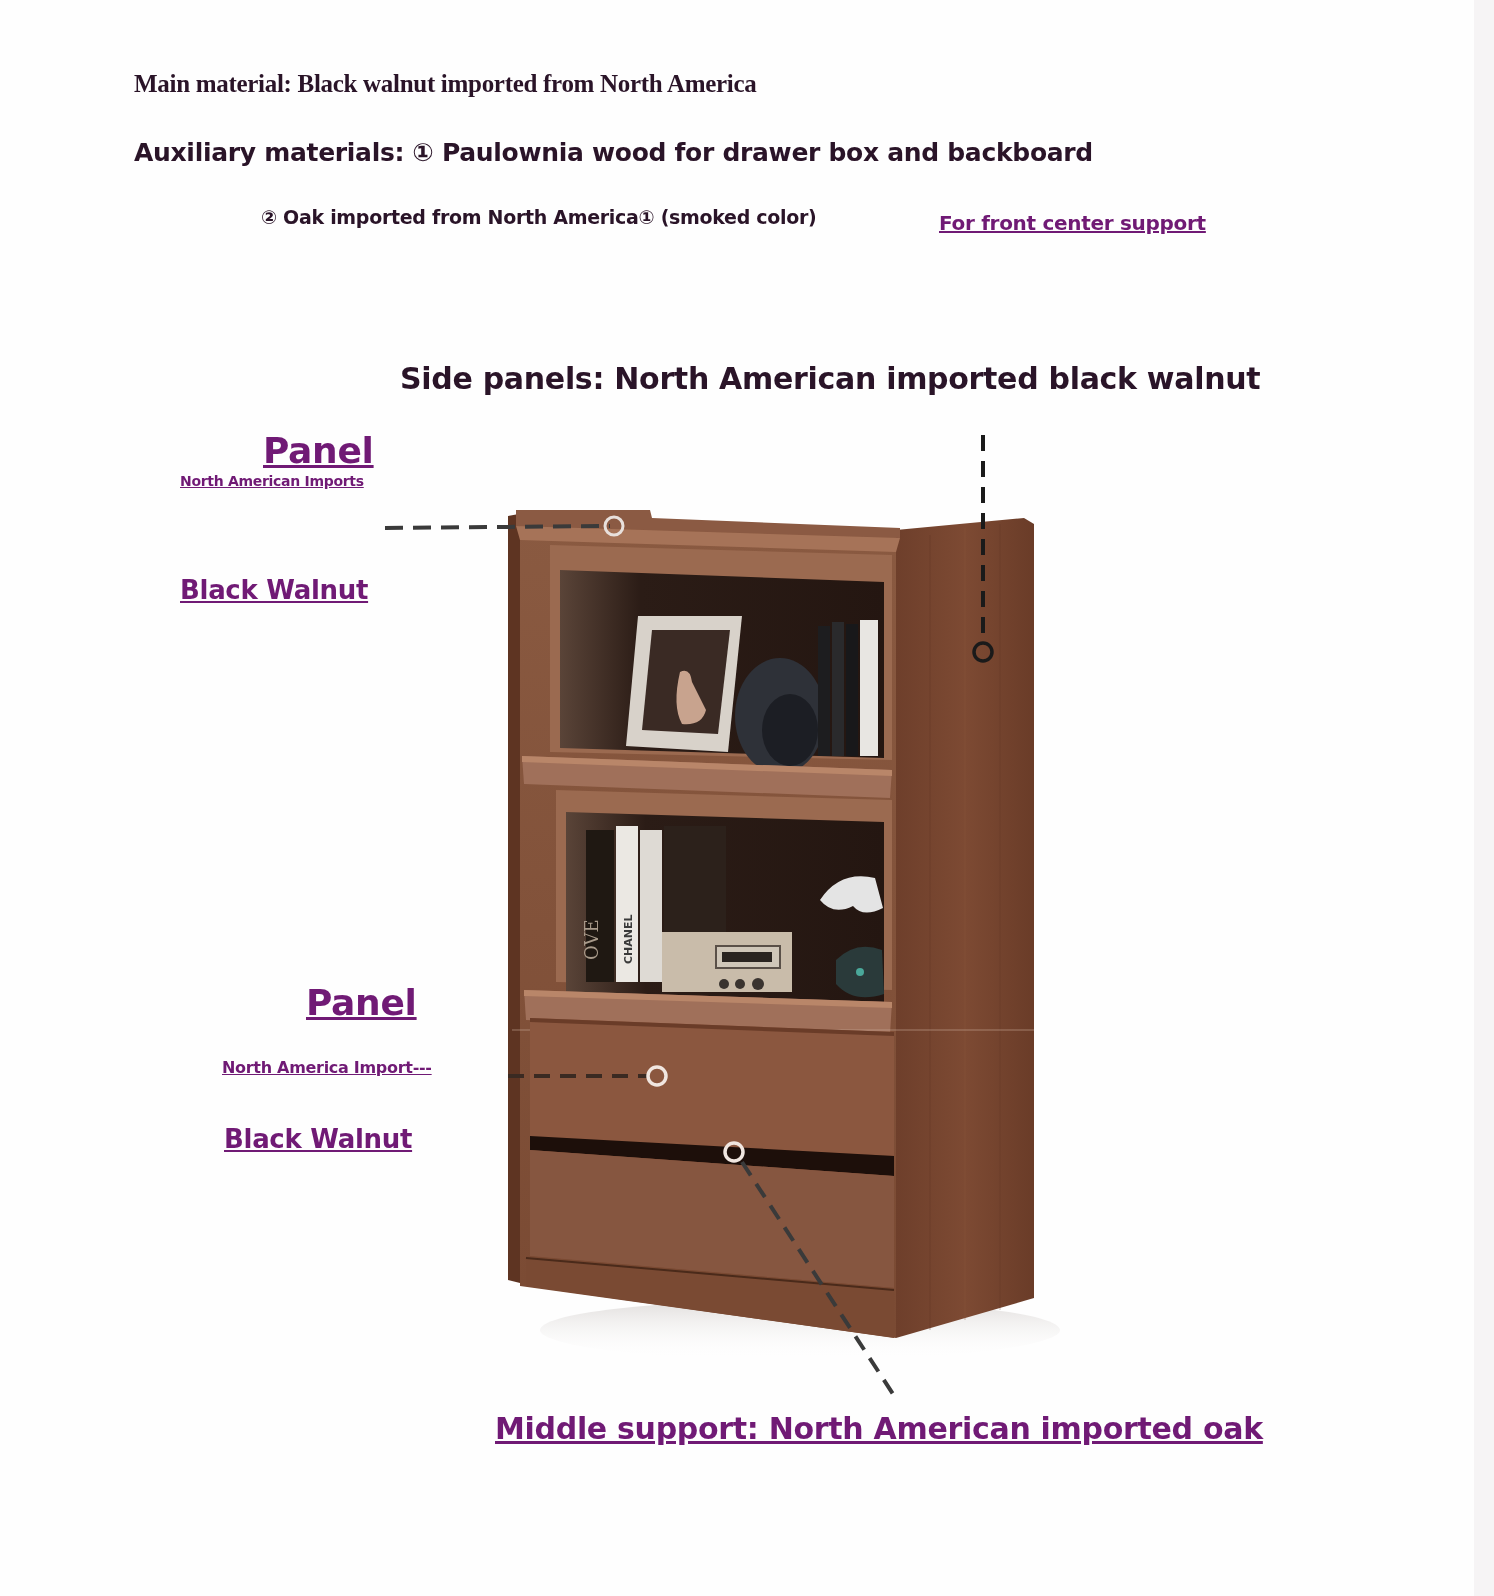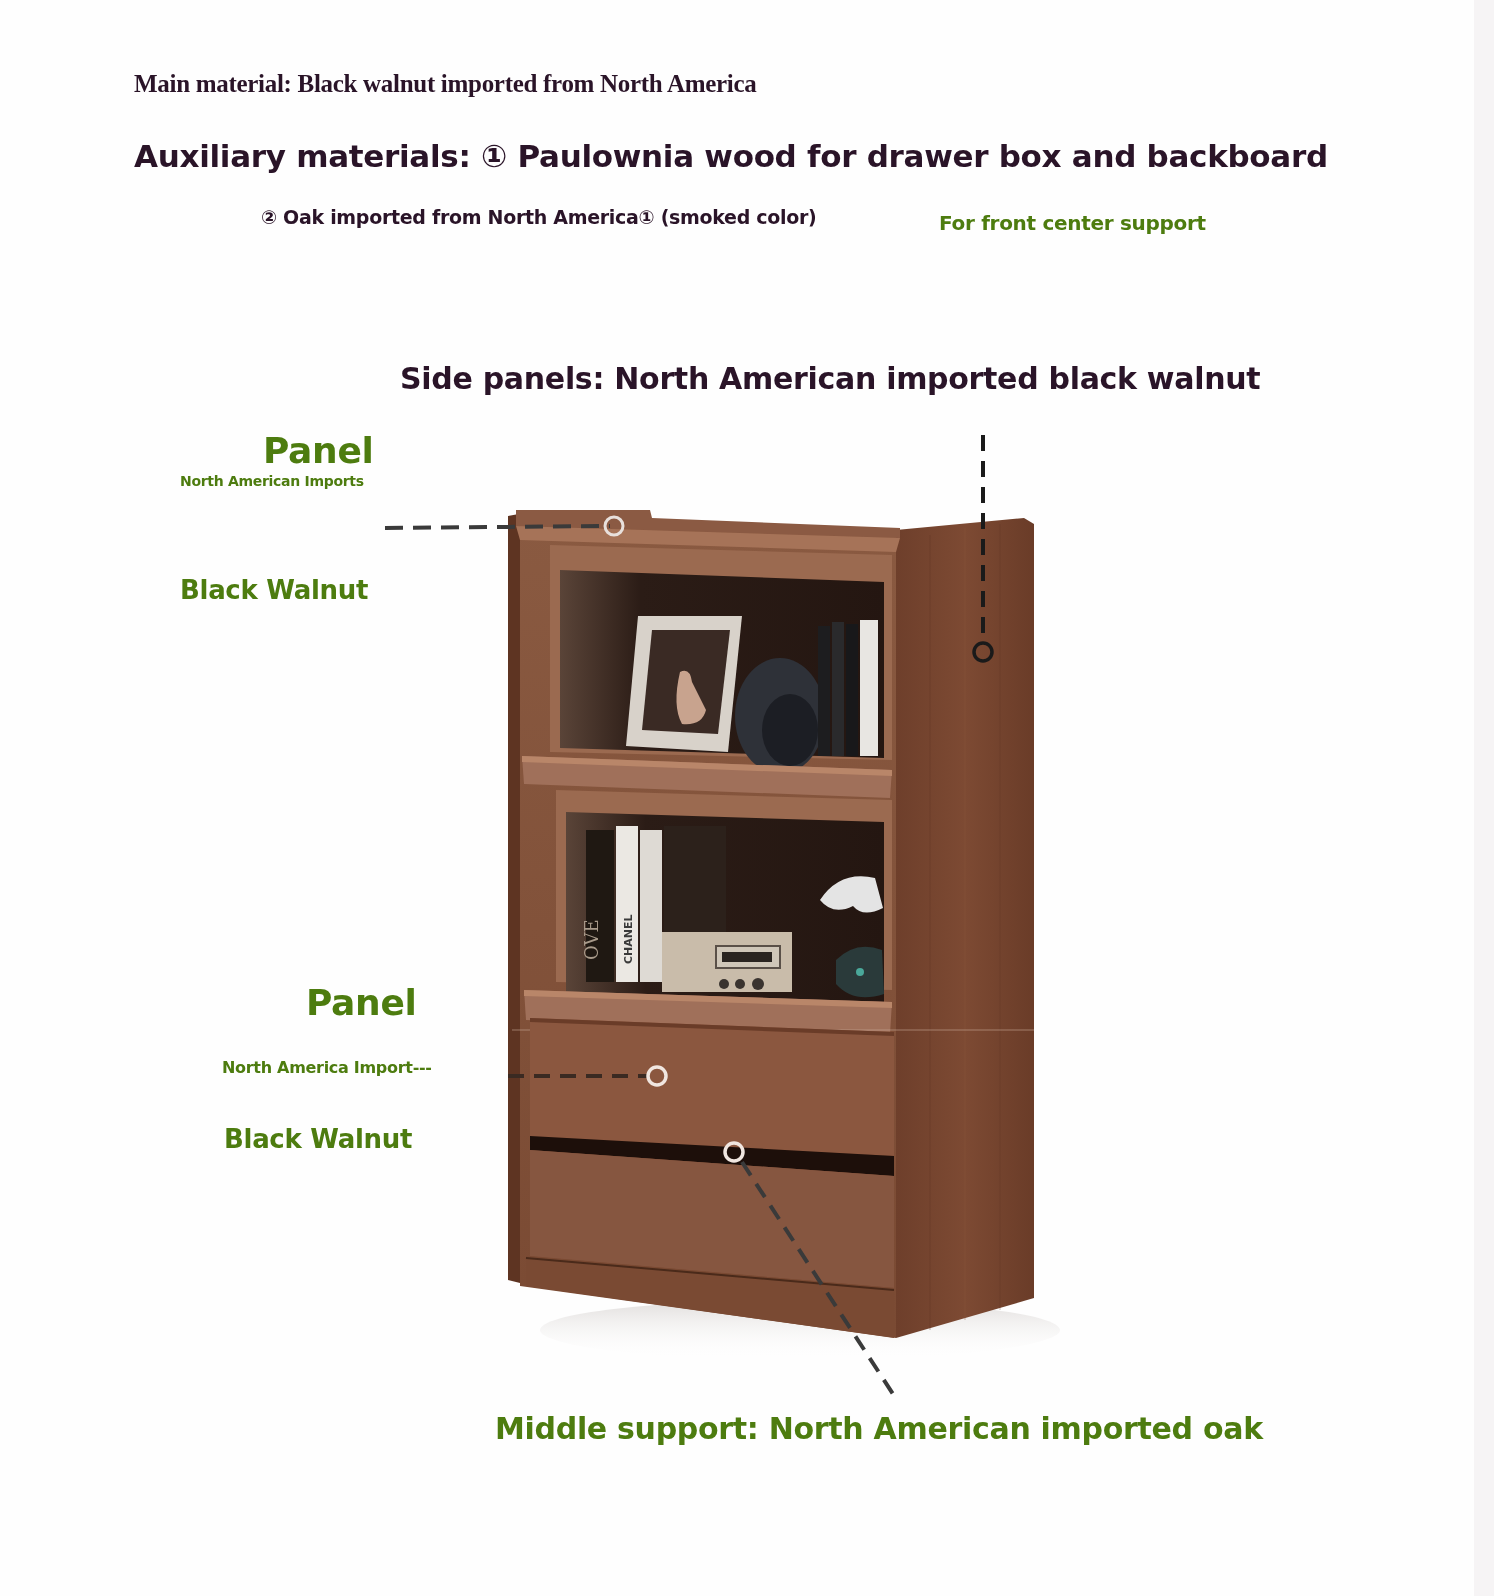--- a/index.html
+++ b/index.html
@@ -4,23 +4,23 @@
   <style>
     html, body { margin: 0; padding: 0; }
     body {
       width: 1494px; height: 1596px; position: relative; overflow: hidden;
       background: #fefefe;
       font-family: "DejaVu Sans", sans-serif;
     }
     .right-strip { position: absolute; left: 1474px; top: 0; width: 20px; height: 1596px; background: #f6f4f5; }
     .txt { position: absolute; white-space: nowrap; font-weight: bold; letter-spacing: -0.3px; }
     .purple { color: #2a1428; }
-    .black { color: #4d7c0f; }
+    .black { color: #701a75; text-decoration: underline; }
     .t-main { left: 134px; top: 70px; font-size: 25px; font-family: Liberation Serif, serif; }
-    .t-aux { left: 134px; top: 138px; font-size: 31px; }
+    .t-aux { left: 134px; top: 138px; font-size: 25px; }
     .t-aux2 { left: 261px; top: 206px; font-size: 19px; }
     .t-front { left: 939px; top: 211px; font-size: 20px; }
     .t-side { left: 400px; top: 361px; font-size: 30px; }
     .t-panel1 { left: 263px; top: 430px; font-size: 36px; }
     .t-nai { left: 180px; top: 468px; font-size: 14px; line-height: 26px; white-space: normal; width: 200px; }
     .t-bw1 { left: 180px; top: 575px; font-size: 26px; }
     .t-panel2 { left: 306px; top: 982px; font-size: 36px; }
     .t-nai2 { left: 222px; top: 1058px; font-size: 16px; }
     .t-bw2 { left: 224px; top: 1124px; font-size: 26px; }
     .t-mid { left: 495px; top: 1411px; font-size: 30px; }

